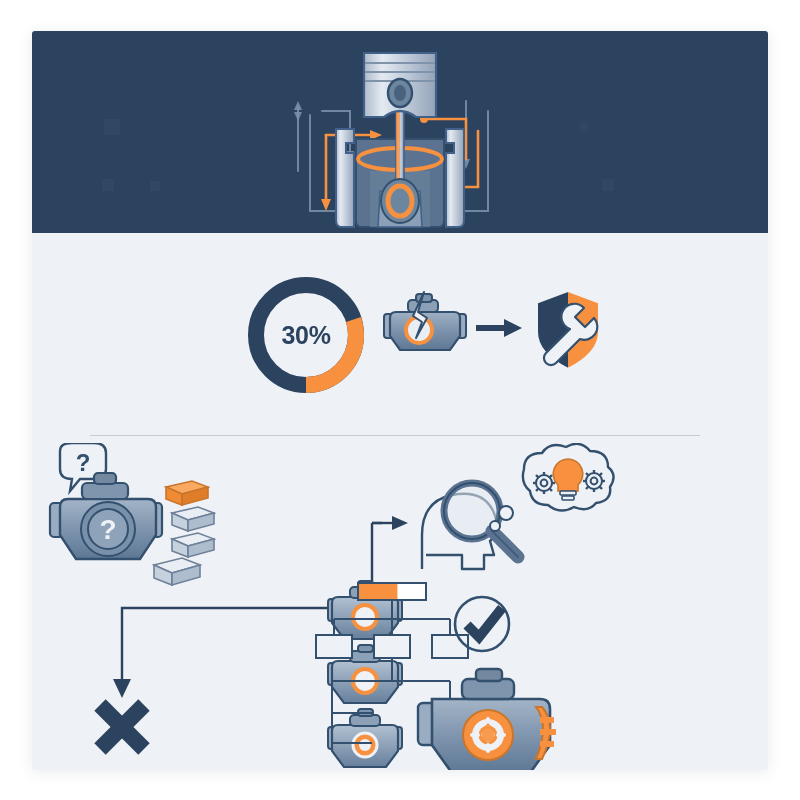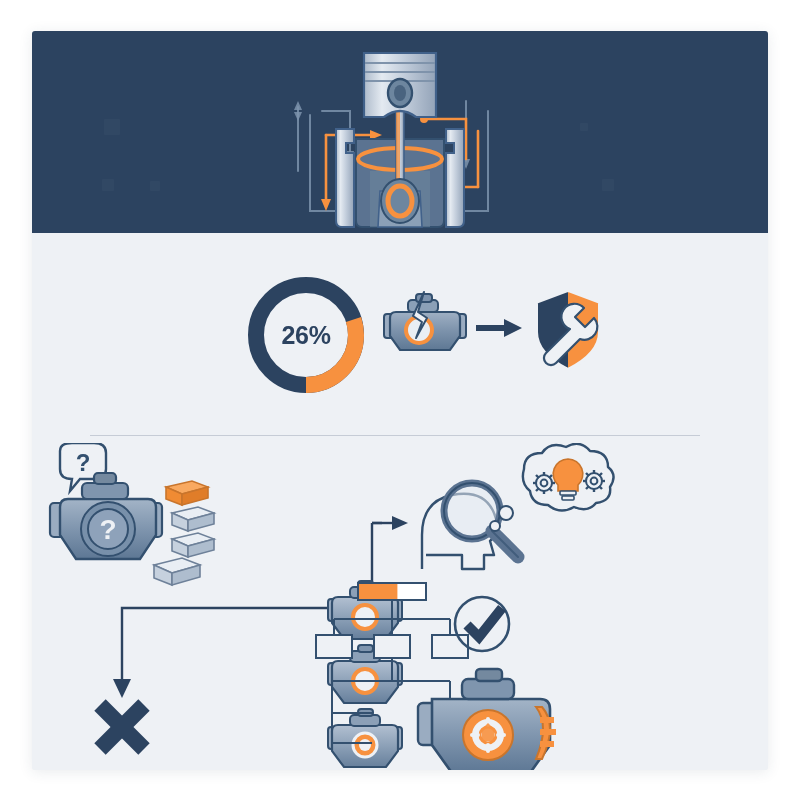--- a/index.html
+++ b/index.html
@@ -206,21 +206,21 @@
 
     <div class="body-area">
 
       <div class="kpi-row">
 
         <div class="donut-wrap">
           <svg width="128" height="128" viewBox="0 0 128 128">
             <circle cx="64" cy="64" r="50" fill="none" stroke="#2c4360" stroke-width="16"></circle>
             <circle id="donut-arc" cx="64" cy="64" r="50" fill="none" stroke="#f7913f" stroke-width="16" transform="rotate(-90 64 64) scale(-1,1) translate(-128,0)" stroke-dasharray="94.24777960769379 314.1592653589793"></circle>
           </svg>
-          <div class="donut-label">26%</div>
+          <div class="donut-label">30%</div>
         </div>
 
         <div class="flow-icons">
           <svg width="240" height="110" viewBox="0 0 240 110">
             <defs>
               <linearGradient id="engG" x1="0" y1="0" x2="0" y2="1">
                 <stop offset="0" stop-color="#9fb0c4"></stop>
                 <stop offset="0.5" stop-color="#7c92ab"></stop>
                 <stop offset="1" stop-color="#5e7894"></stop>
               </linearGradient>

